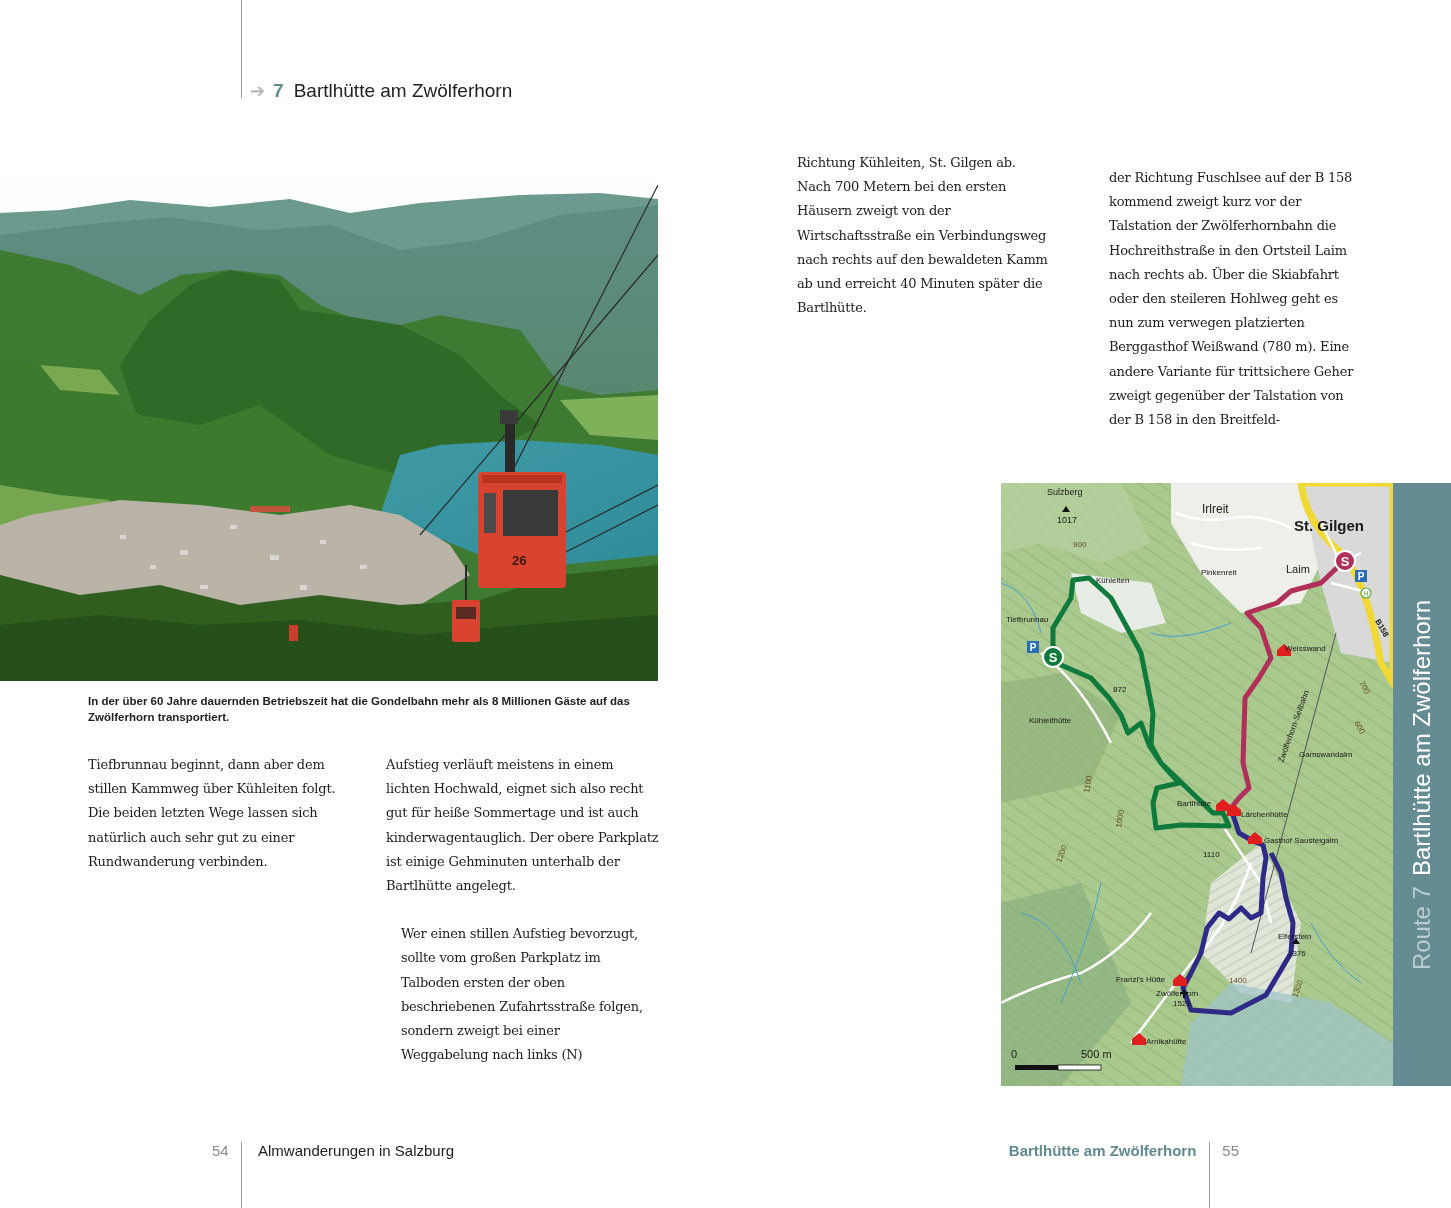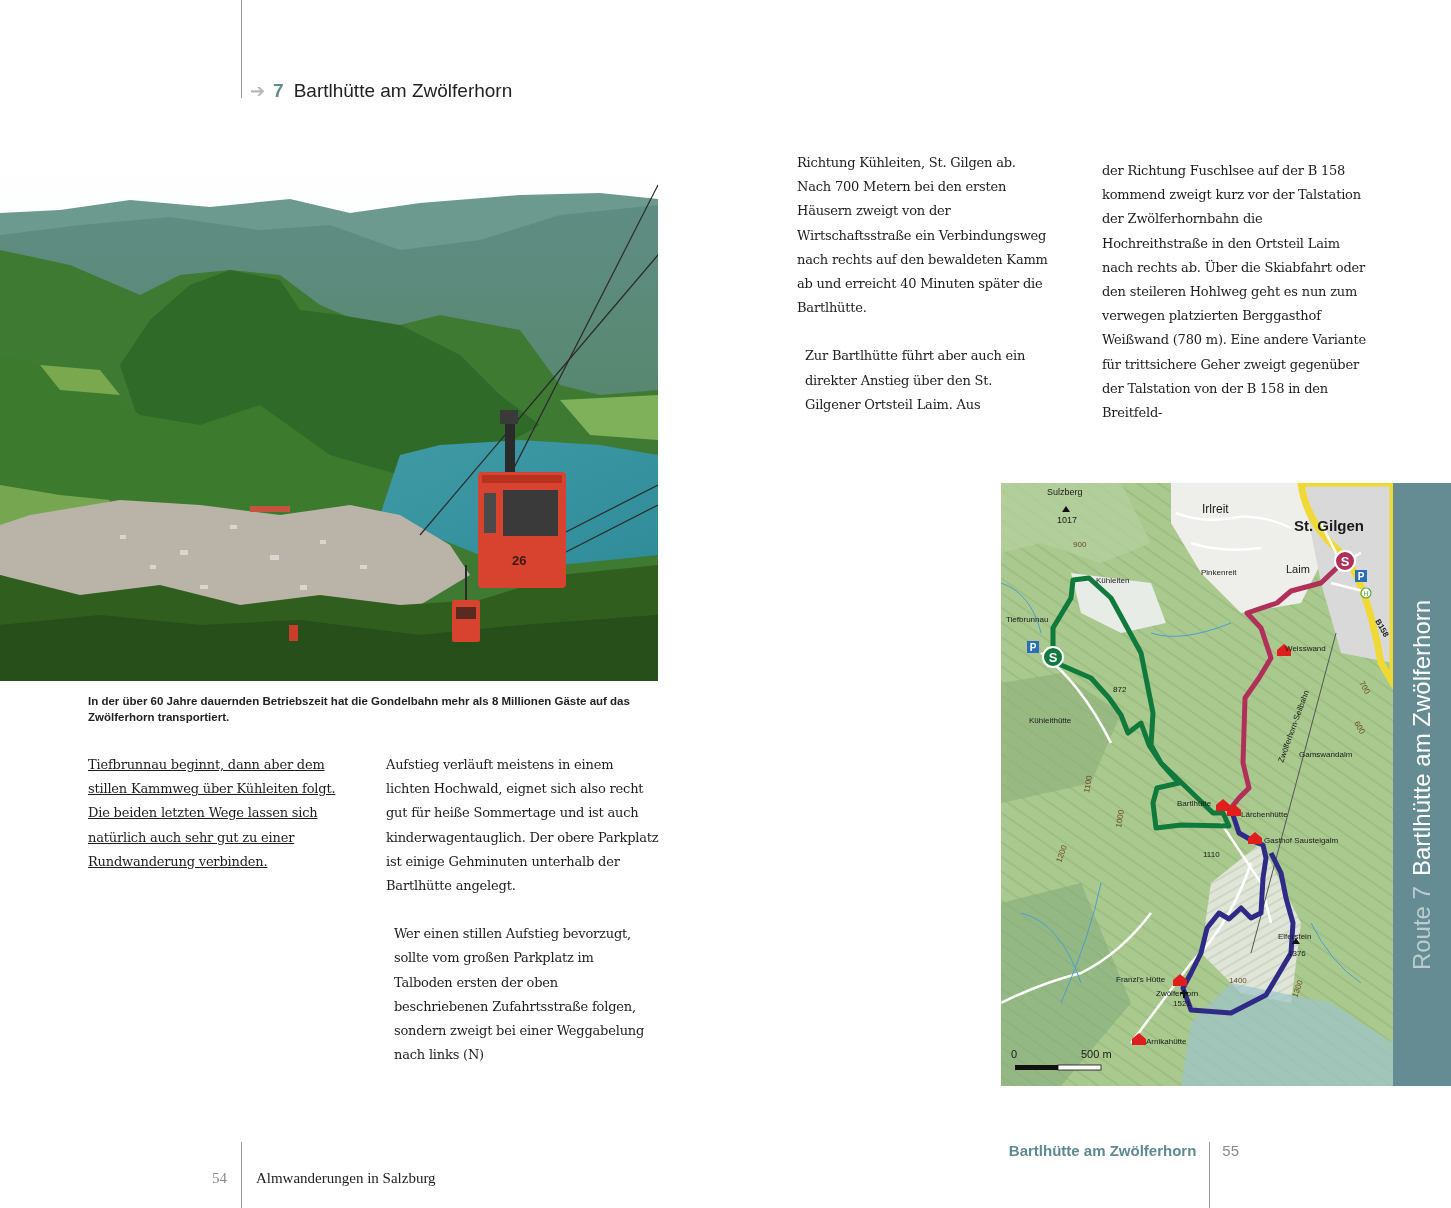--- a/index.html
+++ b/index.html
@@ -8,27 +8,27 @@
   .rule { position:absolute; background:#9a9a9a; width:1px; }
   .header { position:absolute; left:250px; top:79px; height:24px; display:flex; align-items:center;
             font-family:"Liberation Sans", sans-serif; font-size:19px; color:#222; }
   .header .arrow { color:#b8b8b8; font-size:18px; margin-right:8px; }
   .header .num { color:#5f8a91; font-weight:bold; margin-right:10px; }
   .photo { position:absolute; left:0; top:155px; width:658px; height:526px; overflow:hidden; }
   .caption { position:absolute; left:88px; top:693px; width:575px; font-family:"Liberation Sans", sans-serif;
              font-size:11.5px; line-height:16px; color:#222;font-weight:bold; }
   .col { position:absolute; font-size:13px; line-height:24.2px; letter-spacing:-0.2px; color:#1d1d1d; }
   .col p { margin:0 0 24px 0; }
-  .col p.last { margin:8px; }
+  .col p.last { margin:15px; }
   .map { position:absolute; left:1001px; top:483px; width:392px; height:603px; overflow:hidden; }
   .sidetab { position:absolute; left:1393px; top:483px; width:58px; height:603px; background:#668c93; }
   .sidetab .txt { position:absolute; left:50%; top:50%; transform:translate(-50%,-50%) rotate(-90deg);
                   white-space:nowrap; font-family:"Liberation Sans", sans-serif; font-size:24px; color:#ffffff; }
   .sidetab .route { color:#b9cdd0; margin-right:10px; }
-  .footer-left { position:absolute; left:212px; top:1142px; font-family:Liberation Serif, serif; font-size:15px;margin-top:28px; }
+  .footer-left { position:absolute; left:212px; top:1142px; font-family:Liberation Sans, sans-serif; font-size:15px; }
   .footer-left .pg { color:#8a8a8a; margin-right:26px; }
   .footer-left .title { color:#222; }
   .footer-right { position:absolute; right:212px; top:1142px; font-family:"Liberation Sans", sans-serif; font-size:15px; display:flex; }
   .footer-right .title { color:#5f8a91; font-weight:bold; margin-right:26px; }
   .footer-right .pg { color:#8a8a8a; }
   .maplabel { font-family:"Liberation Sans", sans-serif; fill:#1a1a1a; }
 </style>
 </head>
 <body>
 
@@ -98,31 +98,30 @@
     <text x="512" y="410" font-family="Liberation Sans, sans-serif" font-size="13" font-weight="bold" fill="#3a1a10">26</text>
     <line x1="466" y1="410" x2="466" y2="445" stroke="#2a2a2a" stroke-width="2"></line>
     <rect x="452" y="445" width="28" height="42" rx="2" fill="#d8432f"></rect>
     <rect x="456" y="452" width="20" height="12" fill="#5a2a20"></rect>
     <rect x="289" y="470" width="9" height="16" fill="#c8402c"></rect>
   </svg>
 </div>
 
 <div class="caption">In der über 60 Jahre dauernden Betriebszeit hat die Gondelbahn mehr als 8 Millionen Gäste auf das Zwölferhorn transportiert.</div>
 
-<div class="col" style="left:88px; top:753px; width:270px;text-decoration:underline;">
+<div class="col" style="left:88px; top:753px; width:270px;">
   <p>Tiefbrunnau beginnt, dann aber dem stillen Kammweg über Küh­leiten folgt. Die beiden letzten Wege lassen sich natürlich auch sehr gut zu einer Rundwande­rung verbinden.</p>
 </div>
 <div class="col" style="left:386px; top:753px; width:275px;">
   <p>Aufstieg verläuft meistens in einem lichten Hochwald, eignet sich also recht gut für heiße Som­mertage und ist auch kinderwa­gentauglich. Der obere Parkplatz ist einige Gehminuten unterhalb der Bartlhütte angelegt.</p>
   <p class="last">Wer einen stillen Aufstieg bevor­zugt, sollte vom großen Parkplatz im Talboden ersten der oben beschriebenen Zufahrtsstraße folgen, sondern zweigt bei einer Weggabelung nach links (N)</p>
 </div>
 
 <div class="col" style="left:797px; top:151px; width:256px;">
   <p>Richtung Kühleiten, St. Gilgen ab. Nach 700 Metern bei den ersten Häusern zweigt von der Wirtschaftsstraße ein Ver­bindungsweg nach rechts auf den bewaldeten Kamm ab und erreicht 40 Minuten später die Bartlhütte.</p>
-  <p class="last">Zur Bartlhütte führt aber auch ein direkter Anstieg über den St. Gilgener Ortsteil Laim. Aus</p>
 </div>
 <div class="col" style="left:1094px; top:151px; width:284px;">
   <p class="last">der Richtung Fuschlsee auf der B 158 kommend zweigt kurz vor der Talstation der Zwölferhorn­bahn die Hochreithstraße in den Ortsteil Laim nach rechts ab. Über die Skiabfahrt oder den stei­leren Hohlweg geht es nun zum verwegen platzierten Berggasthof Weißwand (780 m). Eine andere Variante für trittsichere Geher zweigt gegenüber der Talstation von der B 158 in den Breitfeld-</p>
 </div>
 
 <div class="map">
   <svg width="392" height="603" viewBox="0 0 392 603">
     <defs>
       <pattern id="contours" width="12" height="12" patternUnits="userSpaceOnUse" patternTransform="rotate(35)">
         <rect width="12" height="12" fill="#a9c98f"></rect>

